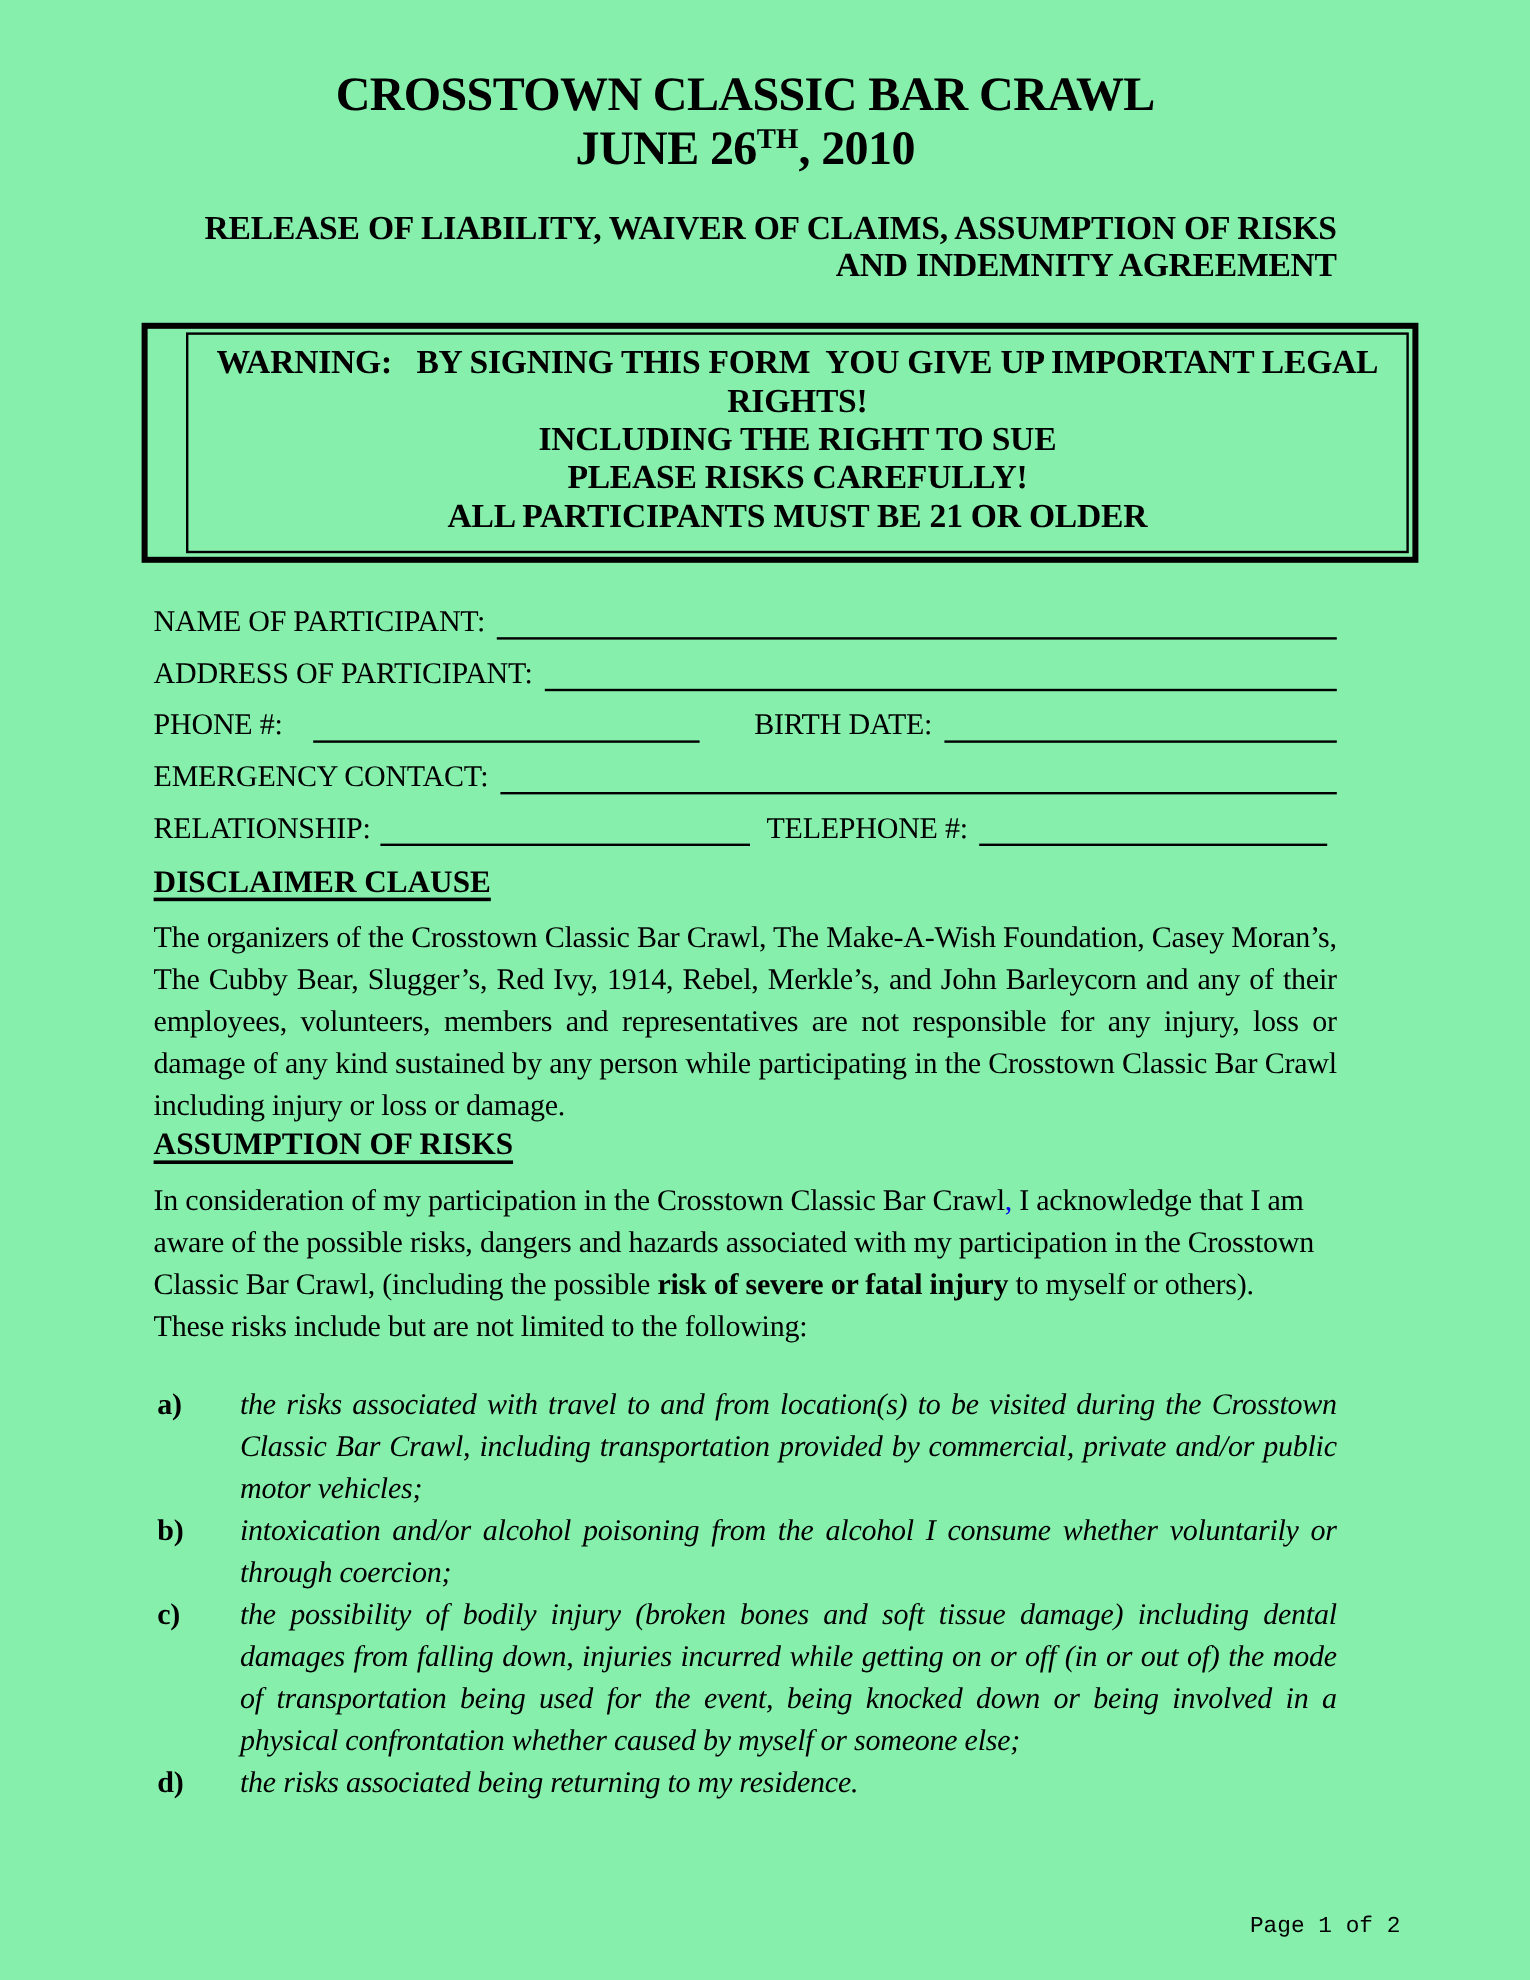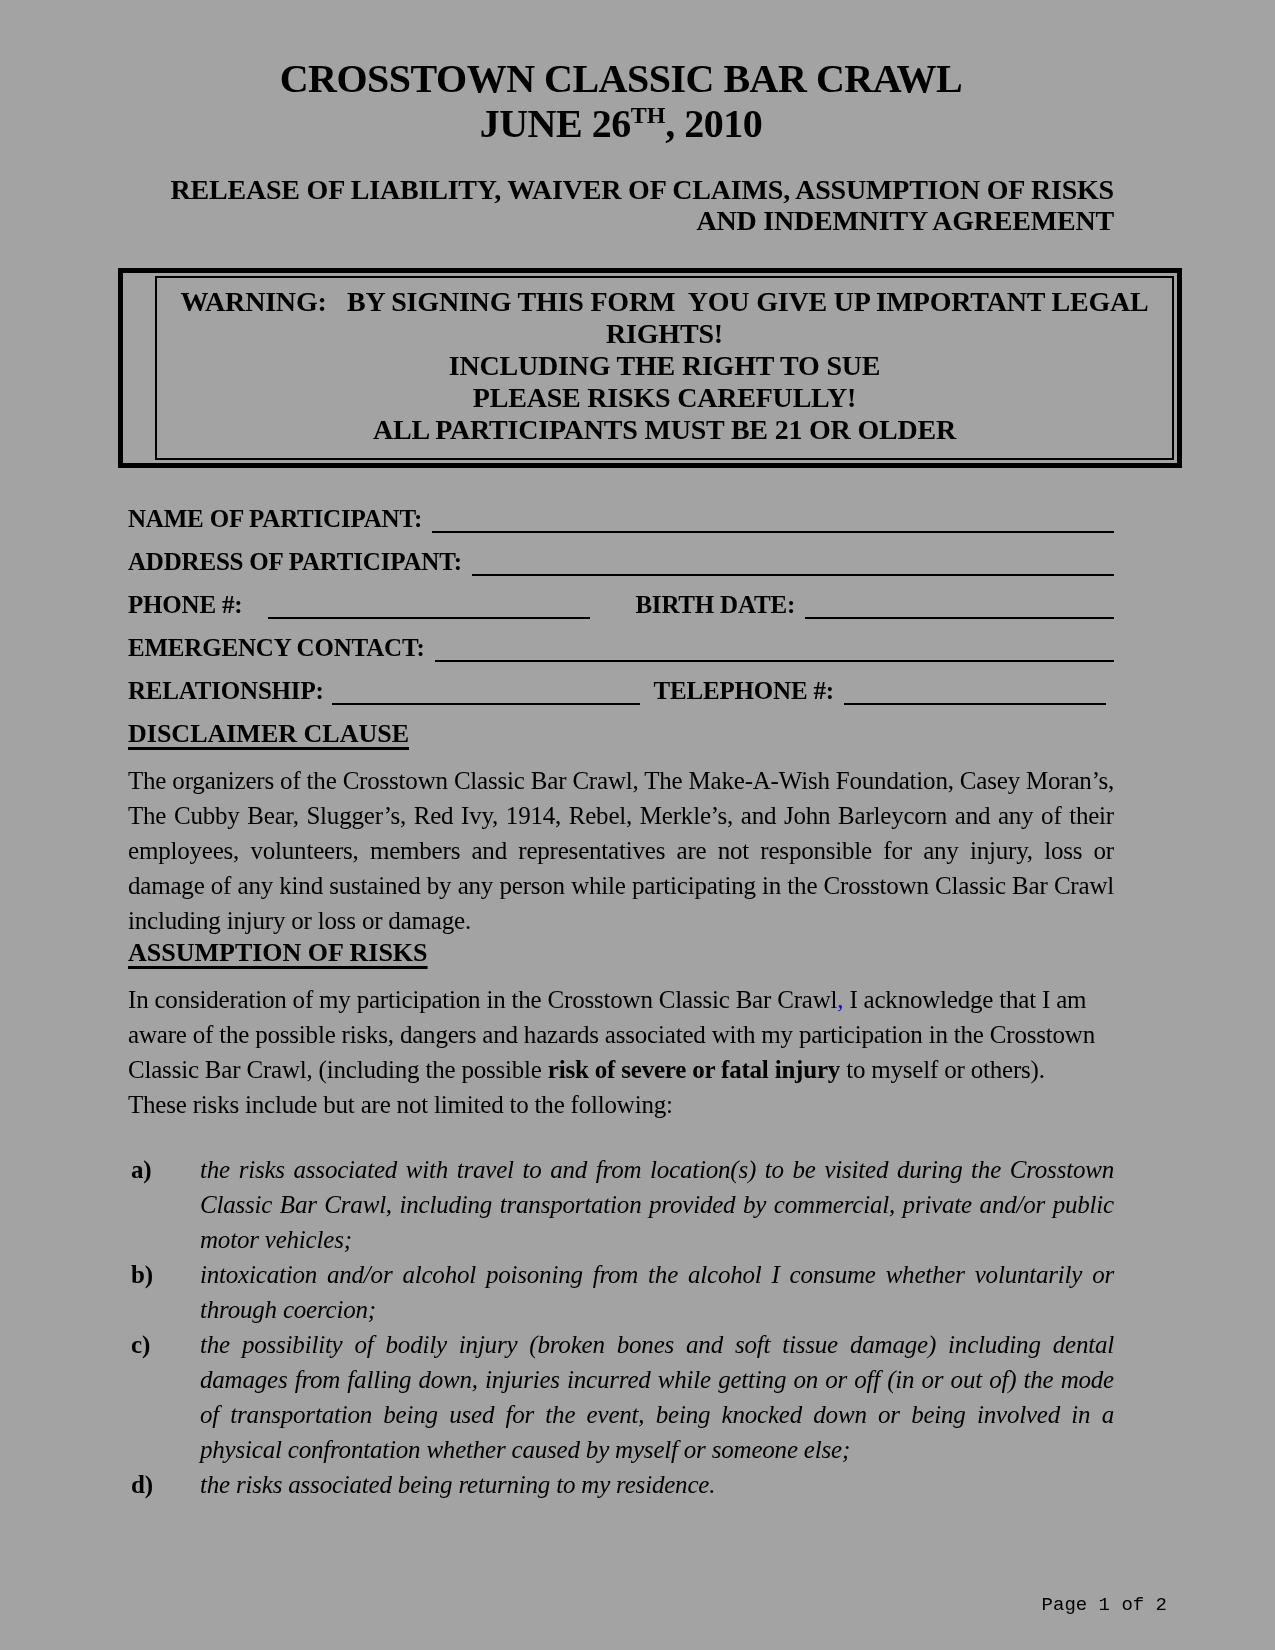--- a/index.html
+++ b/index.html
@@ -1,20 +1,20 @@
 <!DOCTYPE html>
 <html><head>
 <meta charset="utf-8">
 <style>
   html, body { margin: 0; padding: 0; background: #ffffff; }
   .page {
     position: relative;
     width: 1275px;
     height: 1650px;
-    background: #a3a3a3;
+    background: #86efac;
     color: #000000;
     font-family: "Liberation Serif", serif;
     overflow: hidden;
   }
   .content {
     position: absolute;
     left: 128px;
     top: 0;
     width: 986px;
     letter-spacing: -0.2px;
@@ -51,24 +51,23 @@
     text-align: center;
     font-weight: bold;
     font-size: 28px;
     line-height: 32px;
     margin-left: 29px;
   }
   .warn-line { white-space: pre-wrap; }
   .form-section { margin-top: 36px; font-size: 25px; }
   .form-row {
     display: flex;
-    align-items: center;
+    align-items: flex-start;
     height: 30px;
     margin-bottom: 13px;
-    font-weight: bold;
   }
   .flabel { white-space: pre; }
   .fline {
     display: inline-block;
     border-bottom: 2px solid #000;
     height: 28px;
     box-sizing: border-box;
   }
   .grow { flex: 1 1 auto; margin-left: 10px; }
   .w-phone { width: 322px; margin-left: 26px; }

